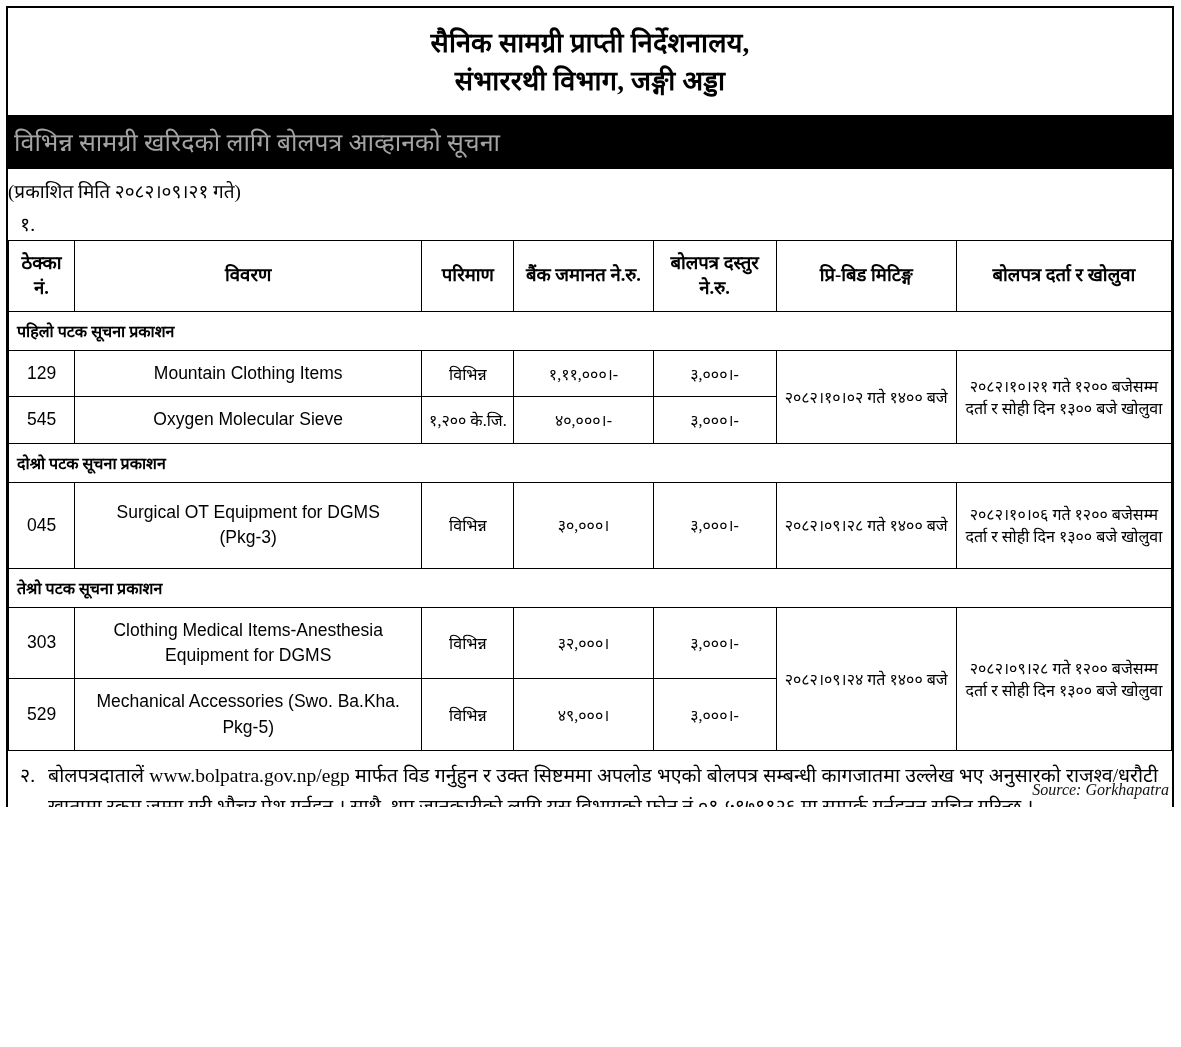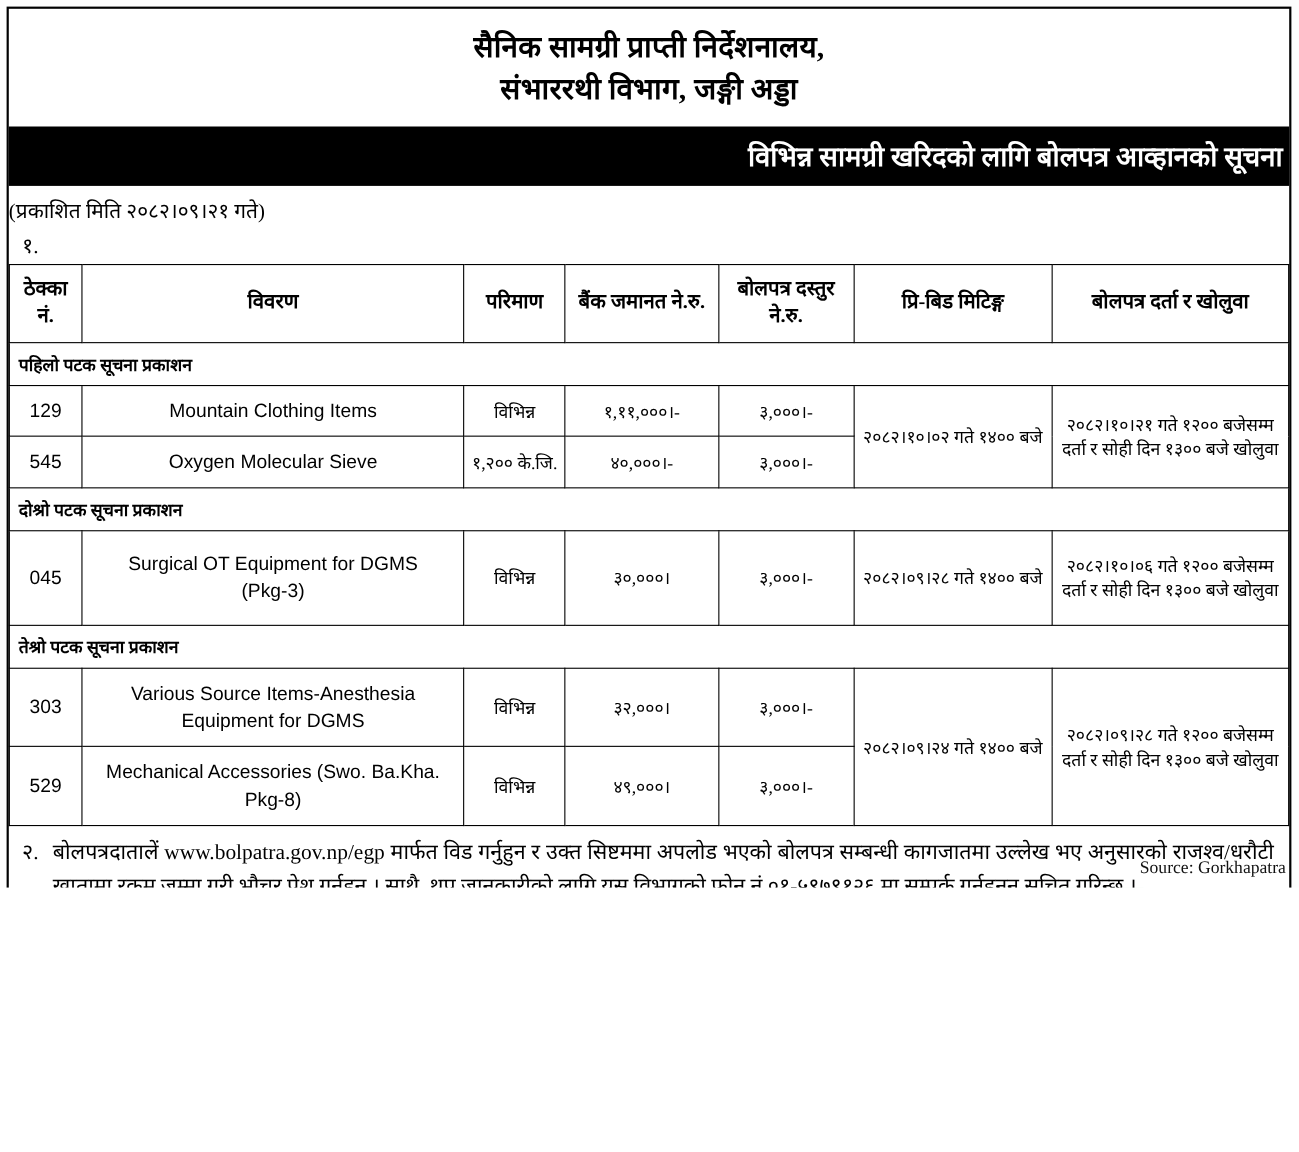--- a/index.html
+++ b/index.html
@@ -72,26 +72,26 @@
   }
   .head-line {
     font-family: "Liberation Serif", serif;
     font-size: 27px;
     font-weight: bold;
     line-height: 1.42;
     letter-spacing: .2px;
   }
   .black-bar {
     background: #000;
-    color: #ffffff;
-    text-align: right;
+    color: #a3a3a3;
+    text-align: left;
     padding: 9px 6px 11px 6px;
     font-family: "Liberation Serif", serif;
     font-size: 25px;
-    font-weight: bold;
+    font-weight: normal;
   }
   .pub-date {
     font-family: "Liberation Serif", serif;
     font-size: 19px;
     padding: 9px 0 4px 0;
   }
   .intro {
     font-family: "Liberation Serif", serif;
     font-size: 19.5px;
     line-height: 1.55;
@@ -155,20 +155,21 @@
   }
   .footer-note .txt {
     display: block;
     margin-left: 28px;
   }
   .source {
     position: absolute;
     right: 12px;
     bottom: 8px;
     font-family: "Liberation Serif", serif;
+    font-style: italic;
     font-size: 16px;
     color: #111;
     z-index: 3;
   }
 </style>
 </head>
 <body>
 
 <div class="page">
 
@@ -256,30 +257,30 @@
             <td>३,०००।-</td>
             <td>२०८२।०९।२८ गते १४०० बजे</td>
             <td>२०८२।१०।०६ गते १२०० बजेसम्म दर्ता र सोही दिन १३०० बजे खोलुवा</td>
           </tr>
 
           <tr>
             <td class="section-row" colspan="7">तेश्रो पटक सूचना प्रकाशन</td>
           </tr>
           <tr>
             <td class="idnum">303</td>
-            <td class="desc">Various Source Items-Anesthesia Equipment for DGMS</td>
+            <td class="desc">Clothing Medical Items-Anesthesia Equipment for DGMS</td>
             <td>विभिन्न</td>
             <td>३२,०००।</td>
             <td>३,०००।-</td>
             <td rowspan="2">२०८२।०९।२४ गते १४०० बजे</td>
             <td rowspan="2">२०८२।०९।२८ गते १२०० बजेसम्म दर्ता र सोही दिन १३०० बजे खोलुवा</td>
           </tr>
           <tr>
             <td class="idnum">529</td>
-            <td class="desc">Mechanical Accessories (Swo. Ba.Kha. Pkg-8)</td>
+            <td class="desc">Mechanical Accessories (Swo. Ba.Kha. Pkg-5)</td>
             <td>विभिन्न</td>
             <td>४९,०००।</td>
             <td>३,०००।-</td>
           </tr>
         </tbody>
       </table>
 
       <div class="footer-note">
         <span class="num">२.</span>
         <span class="txt">बोलपत्रदातालें www.bolpatra.gov.np/egp मार्फत विड गर्नुहुन र उक्त सिष्टममा अपलोड भएको बोलपत्र सम्बन्धी कागजातमा उल्लेख भए अनुसारको राजश्व/धरौटी खातामा रकम जम्मा गरी भौचर पेश गर्नुहुन । साथै, थप जानकारीको लागि यस विभागको फोन नं.०१-५९७९१२६ मा सम्पर्क गर्नुहुनन सुचित गरिन्छ ।</span>

